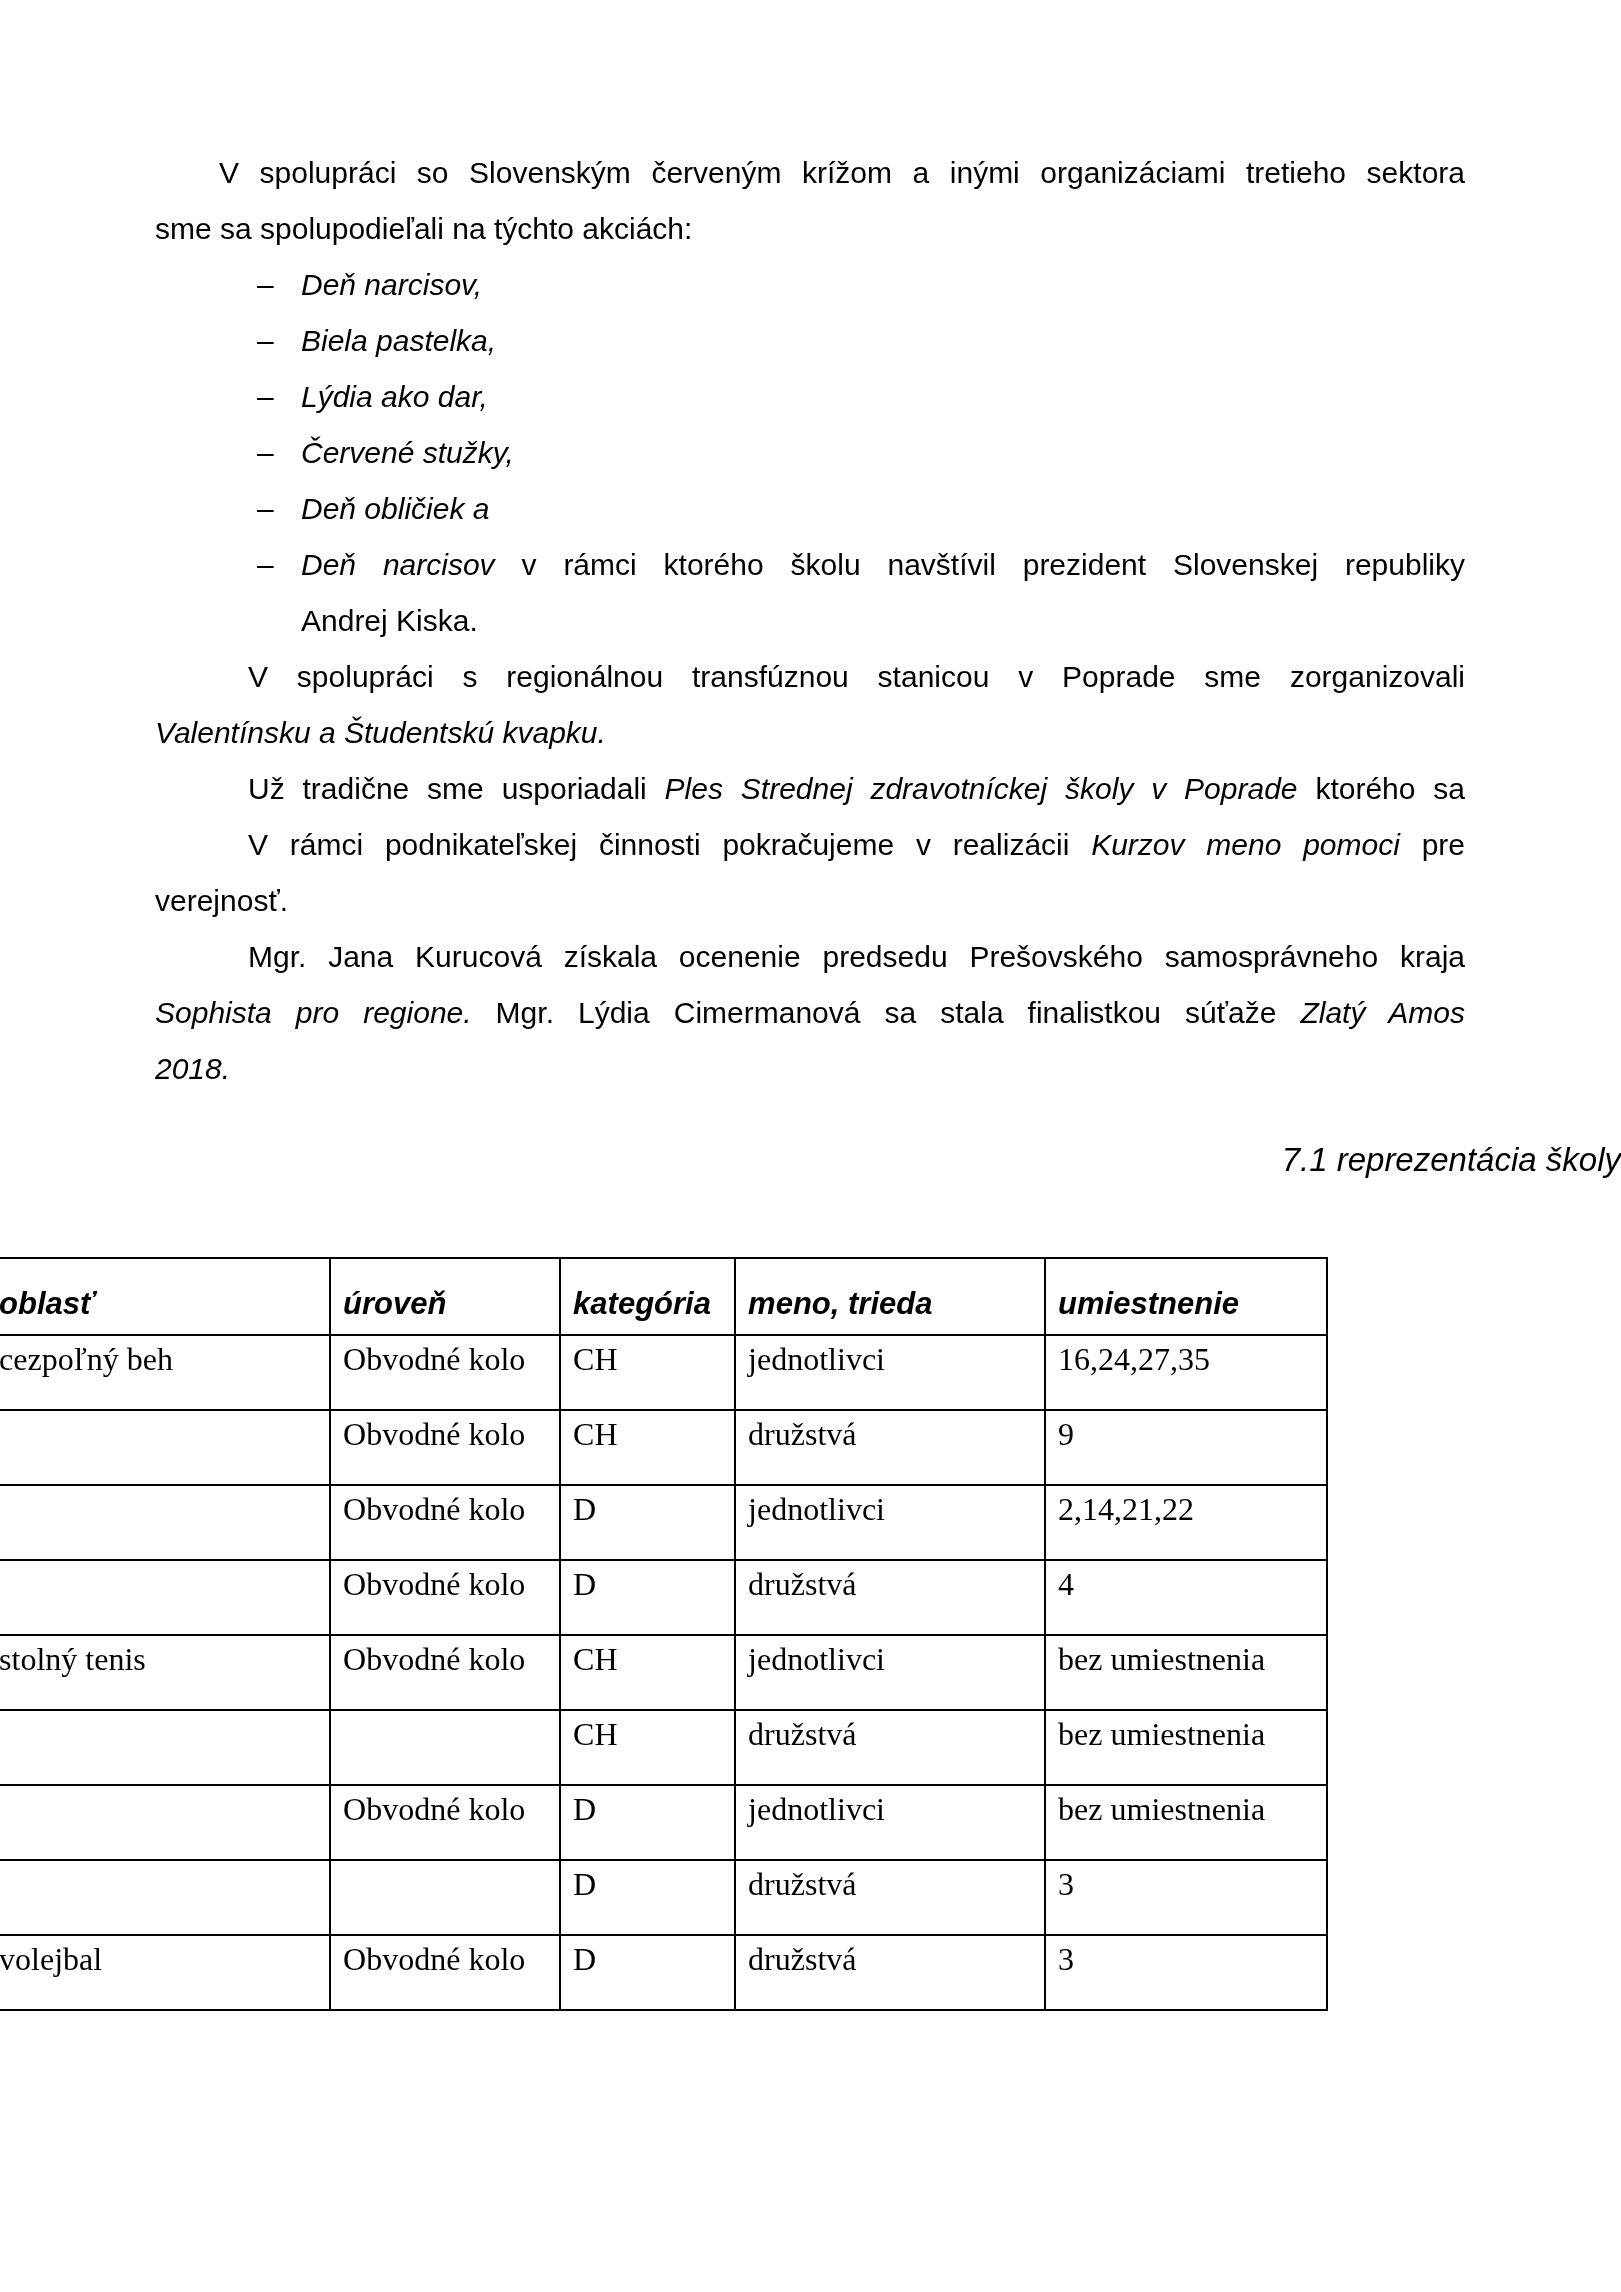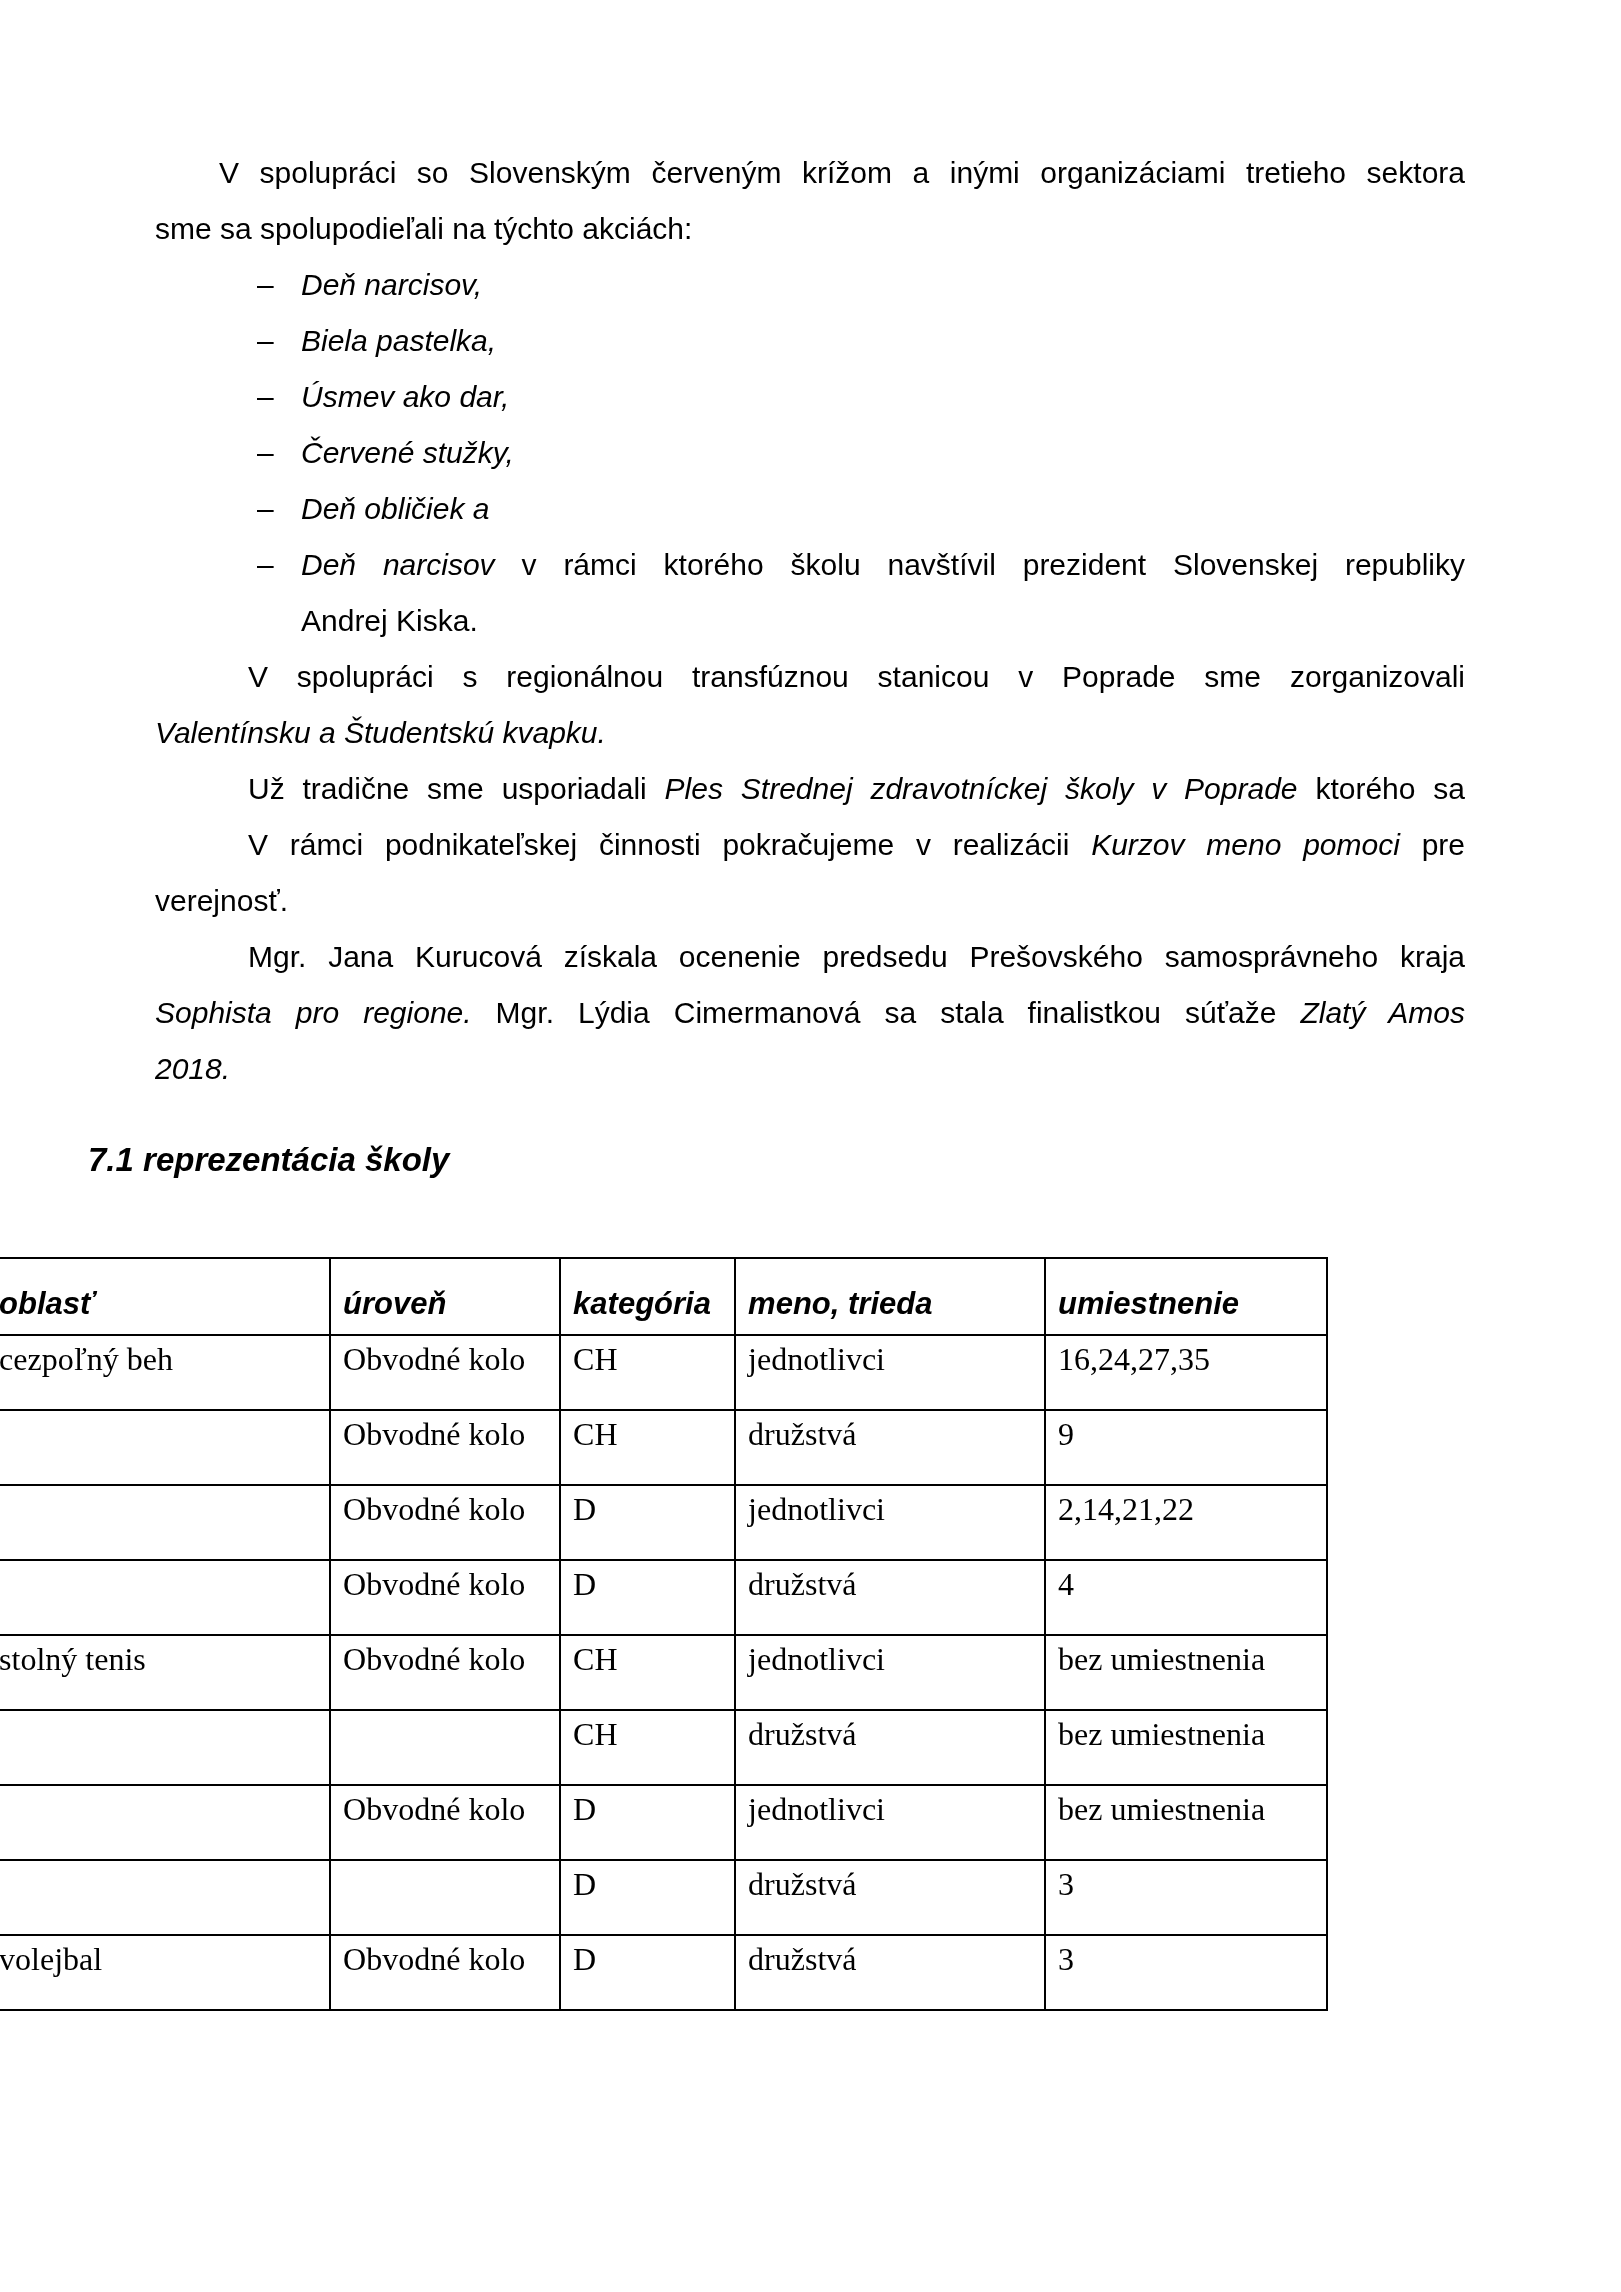--- a/index.html
+++ b/index.html
@@ -38,22 +38,23 @@
     top: 0;
     font-style: normal;
   }
   .it { font-style: italic; }
   .heading {
     margin-top: 35px;
     margin-left: 88px;
     height: 56px;
     line-height: 56px;
     font-size: 33px;
-    font-weight: bold;
+    font-weight: normal;
     font-style: italic;
+    text-align: right;
   }
   table.results {
     border-collapse: collapse;
     table-layout: fixed;
     width: 1342px;
     margin-left: -14.7px;
     margin-top: 69px;
     border: 2.9px solid #000;
   }
   table.results th {
@@ -95,21 +96,21 @@
 </style>
 </head>
 <body>
 
 <div class="page">
   <div class="content">
       <div class="line j ind-first"><span>V spolupráci so Slovenským červeným krížom a inými organizáciami tretieho sektora</span></div>
       <div class="line"><span>sme sa spolupodieľali na týchto akciách:</span></div>
       <div class="line dash-line"><span class="dash">–</span><span class="it">Deň narcisov,</span></div>
       <div class="line dash-line"><span class="dash">–</span><span class="it">Biela pastelka,</span></div>
-      <div class="line dash-line"><span class="dash">–</span><span class="it">Úsmev ako dar,</span></div>
+      <div class="line dash-line"><span class="dash">–</span><span class="it">Lýdia ako dar,</span></div>
       <div class="line dash-line"><span class="dash">–</span><span class="it">Červené stužky,</span></div>
       <div class="line dash-line"><span class="dash">–</span><span class="it">Deň obličiek a</span></div>
       <div class="line j dash-line"><span class="dash">–</span><span class="it">Deň narcisov</span><span> v rámci ktorého školu navštívil prezident Slovenskej republiky</span></div>
       <div class="line ind-hang"><span>Andrej Kiska.</span></div>
       <div class="line j ind-para"><span>V spolupráci s regionálnou transfúznou stanicou v Poprade sme zorganizovali</span></div>
       <div class="line"><span class="it">Valentínsku a Študentskú kvapku.</span></div>
       <div class="line j ind-para"><span>Už tradične sme usporiadali </span><span class="it">Ples Strednej zdravotníckej školy v Poprade</span><span> ktorého sa</span></div>
       <div class="line j ind-para"><span>V rámci podnikateľskej činnosti pokračujeme v realizácii </span><span class="it">Kurzov meno pomoci</span><span> pre</span></div>
       <div class="line"><span>verejnosť.</span></div>
       <div class="line j ind-para"><span>Mgr. Jana Kurucová získala ocenenie predsedu Prešovského samosprávneho kraja</span></div>

